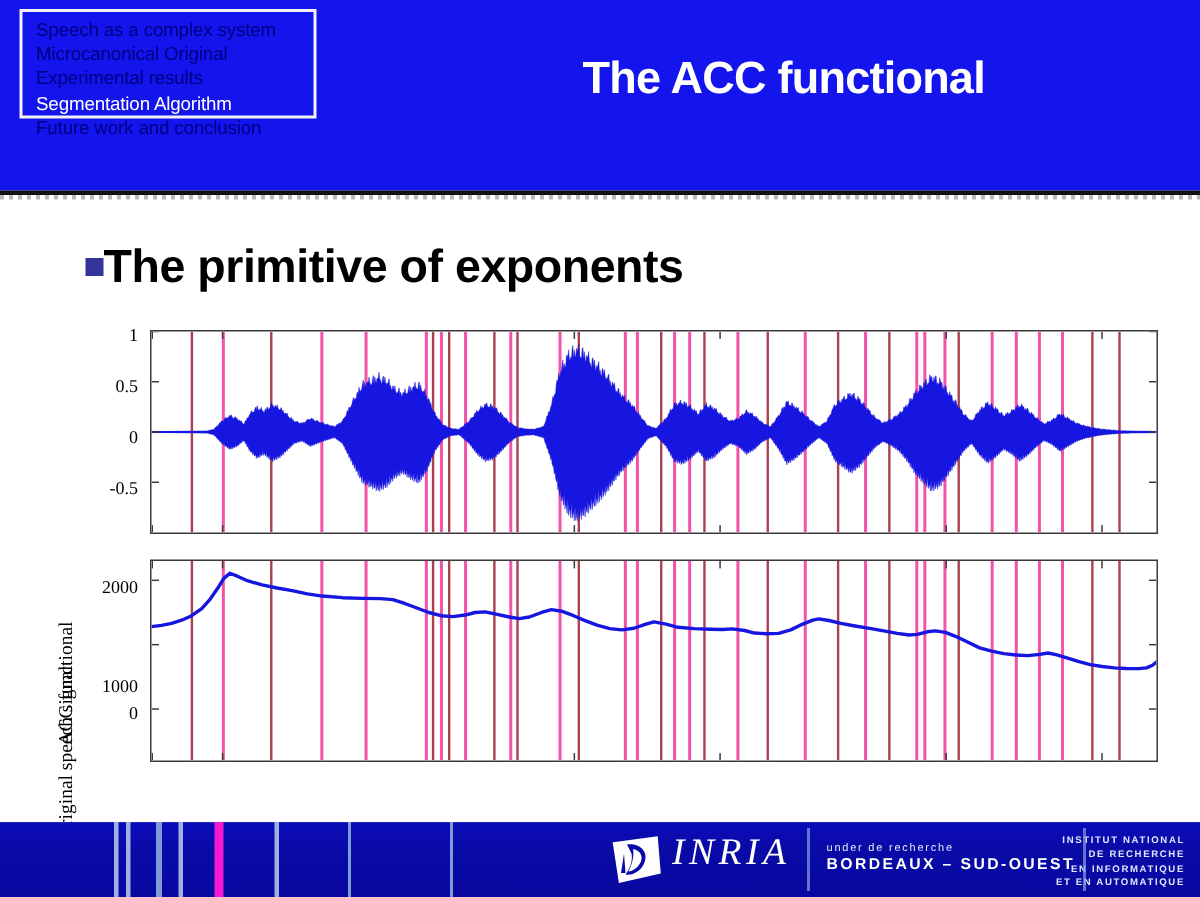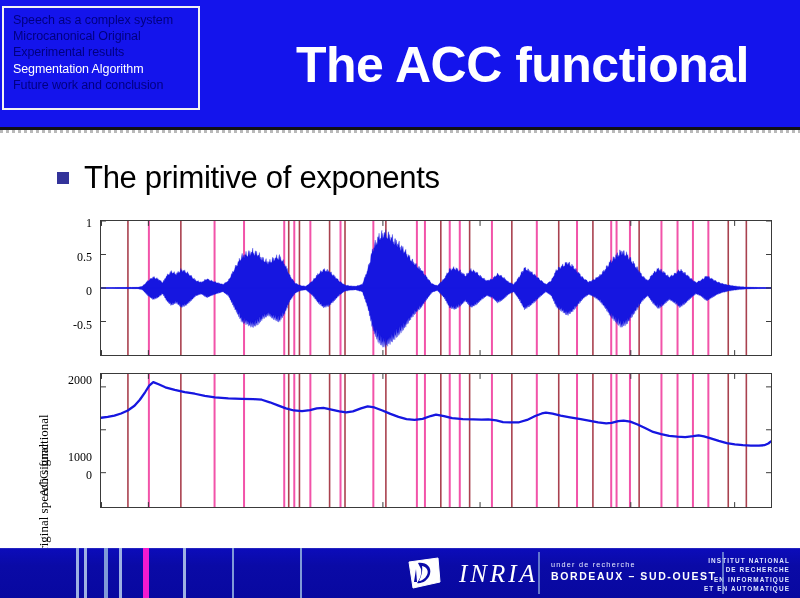--- a/index.html
+++ b/index.html
@@ -17,49 +17,49 @@
   }
   .header-rule{
     position:absolute;left:0;top:127px;width:800px;height:3px;
     background:#101015;
   }
   .header-dots{
     position:absolute;left:0;top:130px;width:800px;height:3px;
     background:repeating-linear-gradient(to right,#b9b9b9 0px,#b9b9b9 3px,#ffffff 3px,#ffffff 6px);
   }
   .outline-box{
-    position:absolute;left:2px;top:6px;width:198px;height:104px;
+    position:absolute;left:13px;top:6px;width:198px;height:73px;
     border:2px solid #f2f2f2;
     background:#1414ec;
     box-sizing:border-box;
     padding:4px 0 0 9px;
   }
   .outline-item{
     font-size:12.5px;
     line-height:16.2px;
     color:#000080;
     white-space:nowrap;
     letter-spacing:-0.1px;
   }
   .outline-item.active{ color:#ffffff; }
 
   .slide-title{
     position:absolute;left:255px;top:36px;width:535px;
     text-align:center;
-    font-size:50px;
+    font-size:30px;
     font-weight:bold;
     color:#ffffff;
     letter-spacing:-0.5px;
     white-space:nowrap;
   }
 
   
   .bullet-row{
     position:absolute;left:57px;top:160px;
-    display:flex;align-items:center;gap:15px;
+    display:flex;align-items:center;font-weight:bold;
   }
   .bullet-marker{
     width:12px;height:12px;background:#33339a;display:block;
   }
   .bullet-text{
     font-size:31px;color:#000000;white-space:nowrap;letter-spacing:-0.3px;
   }
 
   
   .figure{
@@ -110,21 +110,21 @@
     text-align:right;
     color:#dfe6ff;
     font-size:6.4px;
     line-height:9.3px;
     letter-spacing:1.1px;
     font-weight:bold;
     white-space:nowrap;
   }
   .inria-block{
     position:absolute;left:405px;top:556px;
-    display:flex;align-items:center;gap:16px;
+    display:flex;align-items:flex-start;gap:5px;
   }
   .inria-word{
     font-family:"Liberation Serif", serif;
     font-style:italic;
     font-size:25px;
     color:#ffffff;
     letter-spacing:3px;
     line-height:1;
   }
   .centre-block{
@@ -231,21 +231,21 @@
         <rect x="379.67999999999995" y="0" width="1" height="5" fill="#3a3a3a"></rect>
         <rect x="530.88" y="131" width="1" height="5" fill="#3a3a3a"></rect>
         <rect x="530.88" y="0" width="1" height="5" fill="#3a3a3a"></rect>
         <rect x="635.04" y="131" width="1" height="5" fill="#3a3a3a"></rect>
         <rect x="635.04" y="0" width="1" height="5" fill="#3a3a3a"></rect>
       </svg>
   </div>
 
   <div class="axis-label" style="left:36px;top:285px;">ACC functional</div>
 
-  <div class="ytick" style="left:54px;top:161px;width:38px;">2000</div>
+  <div class="ytick" style="left:54px;top:172px;width:38px;">2000</div>
   <div class="ytick" style="left:54px;top:207px;width:38px;margin-top:31px;">1000</div>
   <div class="ytick" style="left:62px;top:256px;width:30px;">0</div>
 
   <div class="plot-frame" style="left:100px;top:161px;width:672px;height:135px;">
     <svg class="plot-inner" id="bot-svg" viewBox="0 0 672 135" preserveAspectRatio="none">
         <rect x="26.208" y="0" width="1.6" height="135" fill="#a02c3c" opacity="0.9"></rect>
         <rect x="47.040000000000006" y="0" width="2" height="135" fill="#f0359a" opacity="0.85"></rect>
         <rect x="79.29599999999999" y="0" width="1.6" height="135" fill="#a02c3c" opacity="0.9"></rect>
         <rect x="112.896" y="0" width="2" height="135" fill="#f0359a" opacity="0.85"></rect>
         <rect x="142.464" y="0" width="2" height="135" fill="#f0359a" opacity="0.85"></rect>

